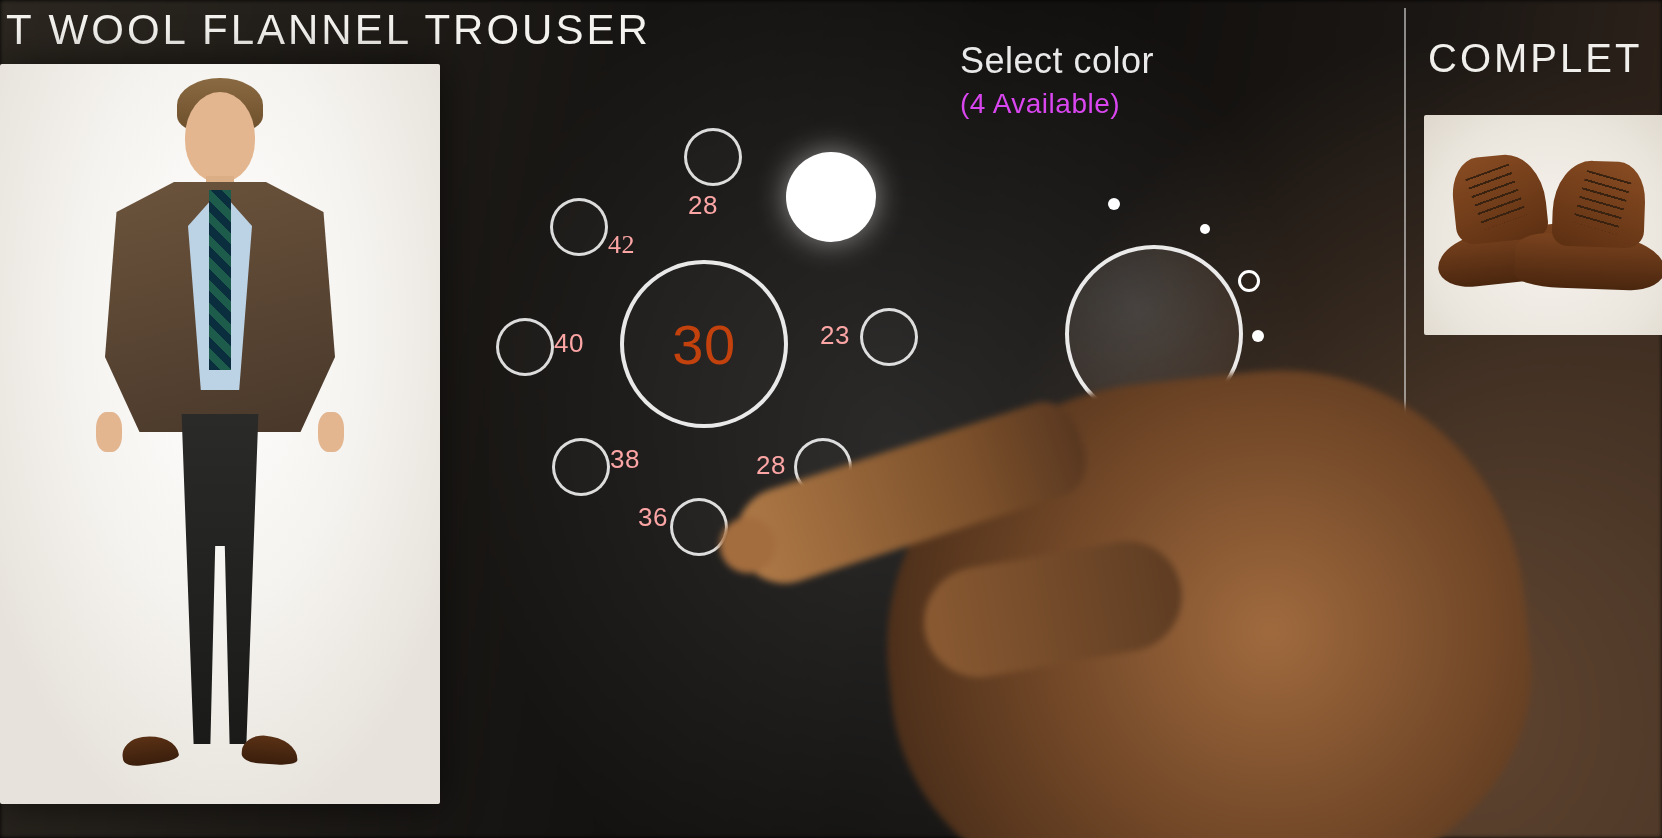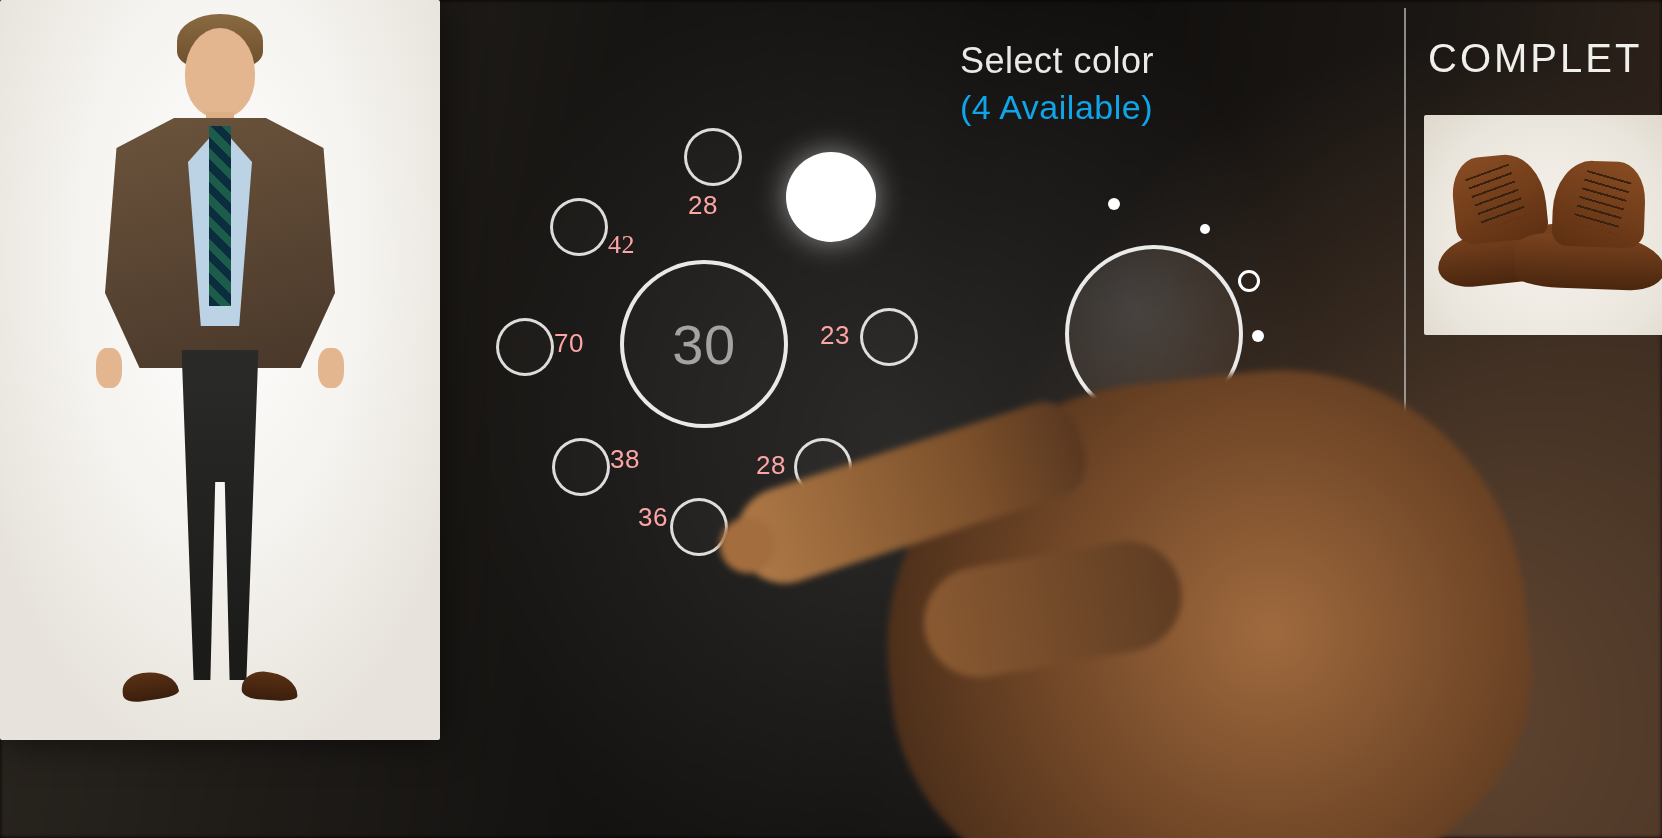--- a/index.html
+++ b/index.html
@@ -62,40 +62,40 @@
   .fig .handL{left:50%;transform:translateX(-124px);}
   .fig .handR{left:50%;transform:translateX(98px);}
   
   .size-dial{
     position:absolute;left:470px;top:110px;width:460px;height:460px;
   }
   .size-center{
     position:absolute;left:50%;top:50%;width:160px;height:160px;margin:-80px 0 0 -80px;
     border:4px solid rgba(255,255,255,.9);border-radius:50%;
     display:flex;align-items:center;justify-content:center;
-    font-size:56px;font-weight:300;color:#a3a3a3;
+    font-size:56px;font-weight:300;color:#c2410c;
     background:rgba(255,255,255,0.02);
   }
   .size-option{
     position:absolute;width:52px;height:52px;border:3px solid rgba(255,255,255,.85);
     border-radius:50%;background:rgba(255,255,255,0.02);
   }
   .size-label{
     position:absolute;font-size:26px;color:#fca5a5;font-weight:300;
   }
   .size-cursor{
     position:absolute;width:90px;height:90px;border-radius:50%;background:#fff;
     box-shadow:0 0 30px rgba(255,255,255,.5);
   }
   
   .color-panel{
     position:absolute;left:960px;top:40px;width:420px;
   }
   .color-title{font-size:36px;font-weight:300;}
-  .color-sub{font-size:34px;margin-top:6px;color:#0ea5e9;}
+  .color-sub{font-size:28px;margin-top:6px;color:#d946ef;}
   .color-dial{
     position:absolute;left:990px;top:170px;width:320px;height:320px;
   }
   .color-center{
     position:absolute;left:50%;top:50%;width:170px;height:170px;margin:-85px 0 0 -85px;
     border:4px solid rgba(255,255,255,.9);border-radius:50%;
     background:radial-gradient(circle at 40% 35%, rgba(255,255,255,.15), rgba(90,60,40,.25));
   }
   .color-dot{
     position:absolute;border-radius:50%;background:#fff;
@@ -151,20 +151,21 @@
     background:linear-gradient(90deg,#8a5a32,#5e3c22);
     border-radius:70px;transform:rotate(-4deg);
   }
 </style>
 </head>
 <body>
 
 <div class="backdrop"></div>
 
 <div class="product-card">
+  <div class="product-title">T WOOL FLANNEL TROUSER</div>
   <div class="product-image">
     <div class="fig" style="top:0;width:100%;height:100%;">
       <div class="hair"></div>
       <div class="head"></div>
       <div class="neck"></div>
       <div class="jacket"></div>
       <div class="trous"></div>
       <div class="handL"></div>
         <div class="handR"></div>
       <div class="shoeL"></div>
@@ -190,21 +191,21 @@
   <div class="size-option" style="left:324px;top:328px;"></div>
   <div class="size-label" style="left:286px;top:340px;">28</div>
 
   <div class="size-option" style="left:200px;top:388px;"></div>
   <div class="size-label" style="left:168px;top:392px;">36</div>
 
   <div class="size-option" style="left:82px;top:328px;"></div>
   <div class="size-label" style="left:140px;top:334px;text-align:right;">38</div>
 
   <div class="size-option" style="left:26px;top:208px;"></div>
-  <div class="size-label" style="left:84px;top:218px;">70</div>
+  <div class="size-label" style="left:84px;top:218px;">40</div>
 
   <div class="size-option" style="left:80px;top:88px;"></div>
   <div class="size-label" style="left:138px;top:120px;font-family:Liberation Serif, serif;">42</div>
 </div>
 
 <div class="color-panel">
   <div class="color-title">Select color</div>
   <div class="color-sub">(4 Available)</div>
 </div>
 

